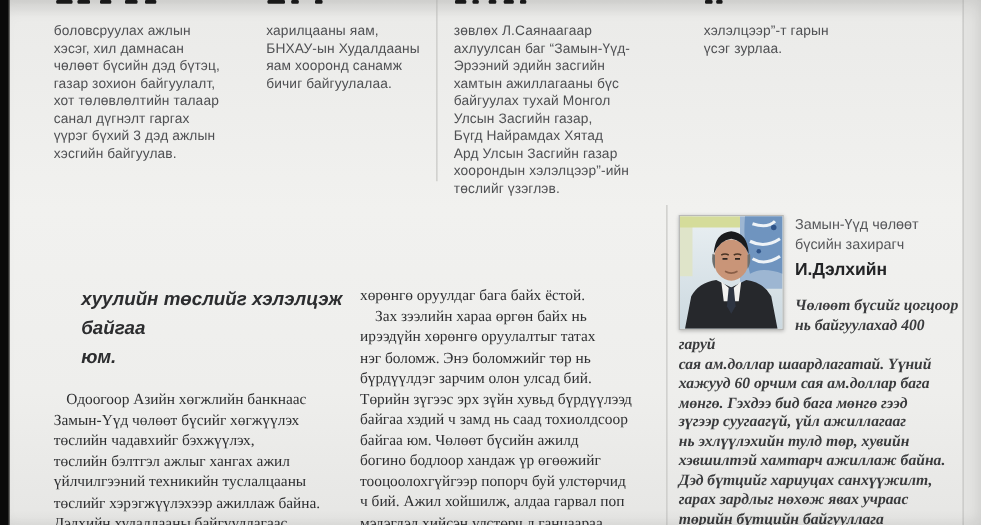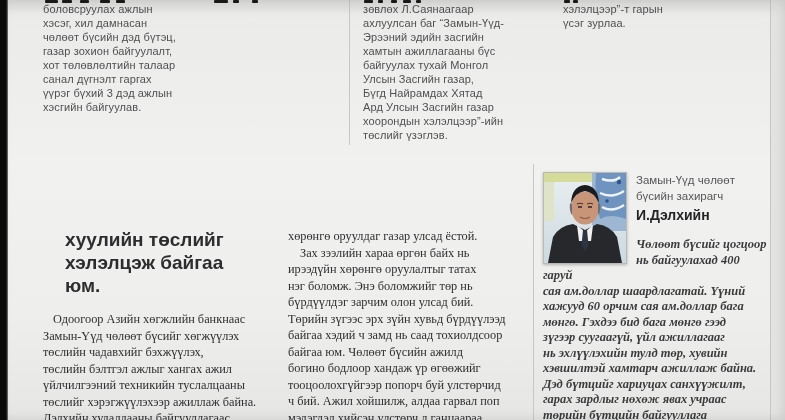--- a/index.html
+++ b/index.html
@@ -10,35 +10,35 @@
   }
   .page::after{content:"";position:absolute;inset:0;pointer-events:none;
     box-shadow:inset 0 6px 14px rgba(0,0,0,.08), inset 0 -4px 10px rgba(0,0,0,.05);}
   .edge-left{position:absolute;left:0;top:0;width:8px;height:420px;
     background:linear-gradient(90deg,#0c0c0c 0 6px,#3a3a38 7px,#8a8a88 8px);}
   .edge-right{position:absolute;left:770px;top:0;width:15px;height:420px;
     background:#e3e3e1;border-left:1px solid #c6c6c4;}
   .dash{position:absolute;top:0;height:3px;background:#1c1c1c;border-radius:1px;}
 
   .topcol{
-    position:absolute;top:2px;font-size:11px;line-height:14px;color:#4f5053;
+    position:absolute;top:18px;font-size:11px;line-height:14px;color:#4f5053;
     white-space:pre-line;letter-spacing:.1px;
   }
   .c1{left:43px;width:196px;}
   .c2{left:213px;width:132px;}
   .c3{left:363px;width:186px;}
   .c4{left:563px;width:140px;}
   .vdiv-top{position:absolute;left:349px;top:0;width:1px;height:145px;background:#c7c7c5;}
   .vdiv-side{position:absolute;left:533px;top:164px;width:1px;height:256px;background:#c7c7c5;}
 
   .serif{font-family:"Liberation Serif",serif;color:#2e2f31;}
   .left-art{position:absolute;left:43px;top:228px;width:236px;}
   .left-art .lead{
-    font-family:"Liberation Sans",sans-serif;font-weight:700;
-    font-size:19px;line-height:23px;color:#2c2d2f;margin:0 0 14px 22px;white-space:pre-line;
+    font-family:"Liberation Sans",sans-serif;font-style:italic;font-weight:700;
+    font-size:15px;line-height:23px;color:#2c2d2f;margin:0 0 14px 22px;white-space:pre-line;
   }
   .left-art .body{margin:9px 0 0 0;font-size:12.3px;line-height:16.5px;
     white-space:pre-line;text-indent:10px;}
 
   .mid-art{position:absolute;left:288px;top:228px;width:241px;}
   .mid-art p{margin:0;font-size:12.3px;line-height:16.5px;white-space:pre-line;}
   .mid-art .p2{text-indent:12px;}
 
   .sidebar{position:absolute;left:543px;top:170px;width:227px;}
   .photo{
@@ -77,20 +77,24 @@
   <i class="dash" style="left:573px;width:5px"></i>
 
   <div class="topcol c1">боловсруулах ажлын
 хэсэг, хил дамнасан
 чөлөөт бүсийн дэд бүтэц,
 газар зохион байгуулалт,
 хот төлөвлөлтийн талаар
 санал дүгнэлт гаргах
 үүрэг бүхий 3 дэд ажлын
 хэсгийн байгуулав.</div>
+  <div class="topcol c2">харилцааны яам,
+БНХАУ-ын Худалдааны
+яам хооронд санамж
+бичиг байгуулалаа.</div>
   <div class="vdiv-top"></div>
   <div class="topcol c3">зөвлөх Л.Саянаагаар
 ахлуулсан баг “Замын-Үүд-
 Эрээний эдийн засгийн
 хамтын ажиллагааны бүс
 байгуулах тухай Монгол
 Улсын Засгийн газар,
 Бүгд Найрамдах Хятад
 Ард Улсын Засгийн газар
 хоорондын хэлэлцээр”-ийн
@@ -106,21 +110,21 @@
 төслийн чадавхийг бэхжүүлэх,
 төслийн бэлтгэл ажлыг хангах ажил
 үйлчилгээний техникийн туслалцааны
 төслийг хэрэгжүүлэхээр ажиллаж байна.
 Дэлхийн худалдааны байгууллагаас
 тодорхойлсноор дэлхийн хоёрдугаарт
 орох зах зээл БНХАУ-ын эдийн засагт</p>
   </section>
 
   <section class="mid-art serif">
-    <p class="p1">хөрөнгө оруулдаг газар улсад ёстой.</p>
+    <p class="p1">хөрөнгө оруулдаг бага байх ёстой.</p>
     <p class="p2">Зах зээлийн хараа өргөн байх нь
 ирээдүйн хөрөнгө оруулалтыг татах
 нэг боломж. Энэ боломжийг төр нь
 бүрдүүлдэг зарчим олон улсад бий.
 Төрийн зүгээс эрх зүйн хувьд бүрдүүлээд
 байгаа хэдий ч замд нь саад тохиолдсоор
 байгаа юм. Чөлөөт бүсийн ажилд
 богино бодлоор хандаж үр өгөөжийг
 тооцоолохгүйгээр попорч буй улстөрчид
 ч бий. Ажил хойшилж, алдаа гарвал поп

